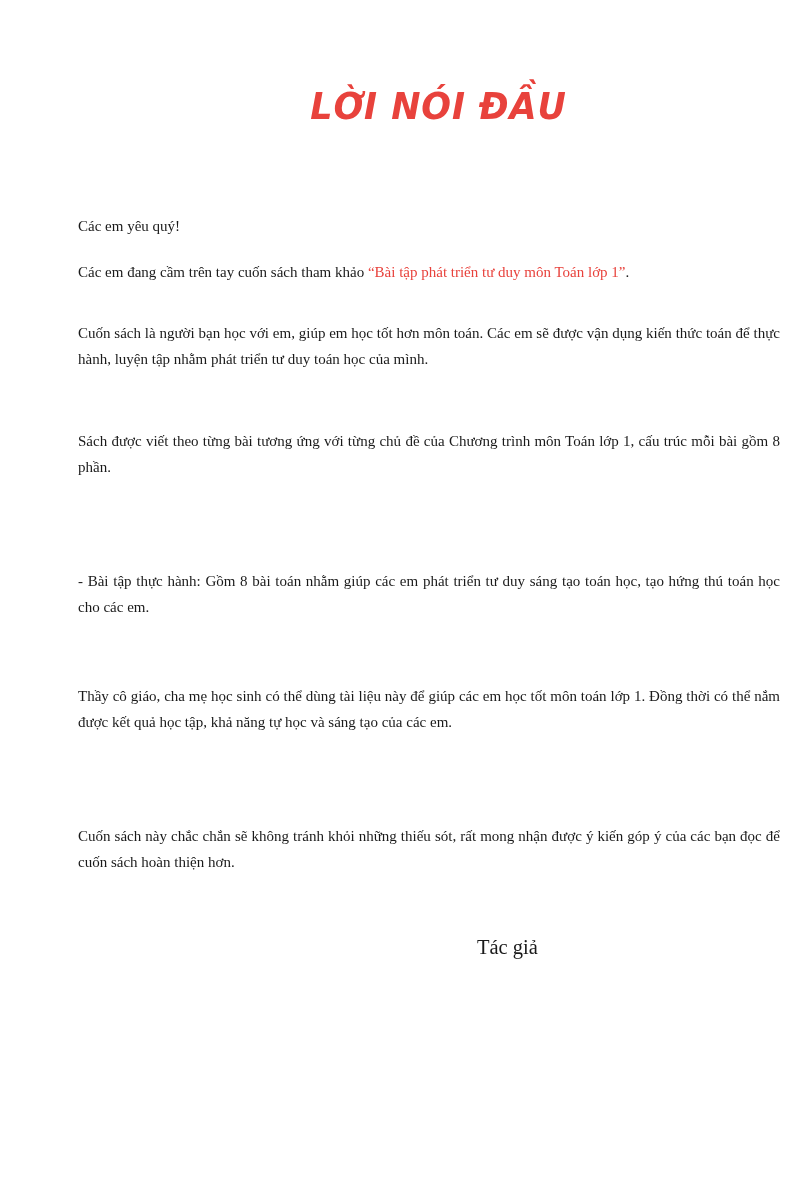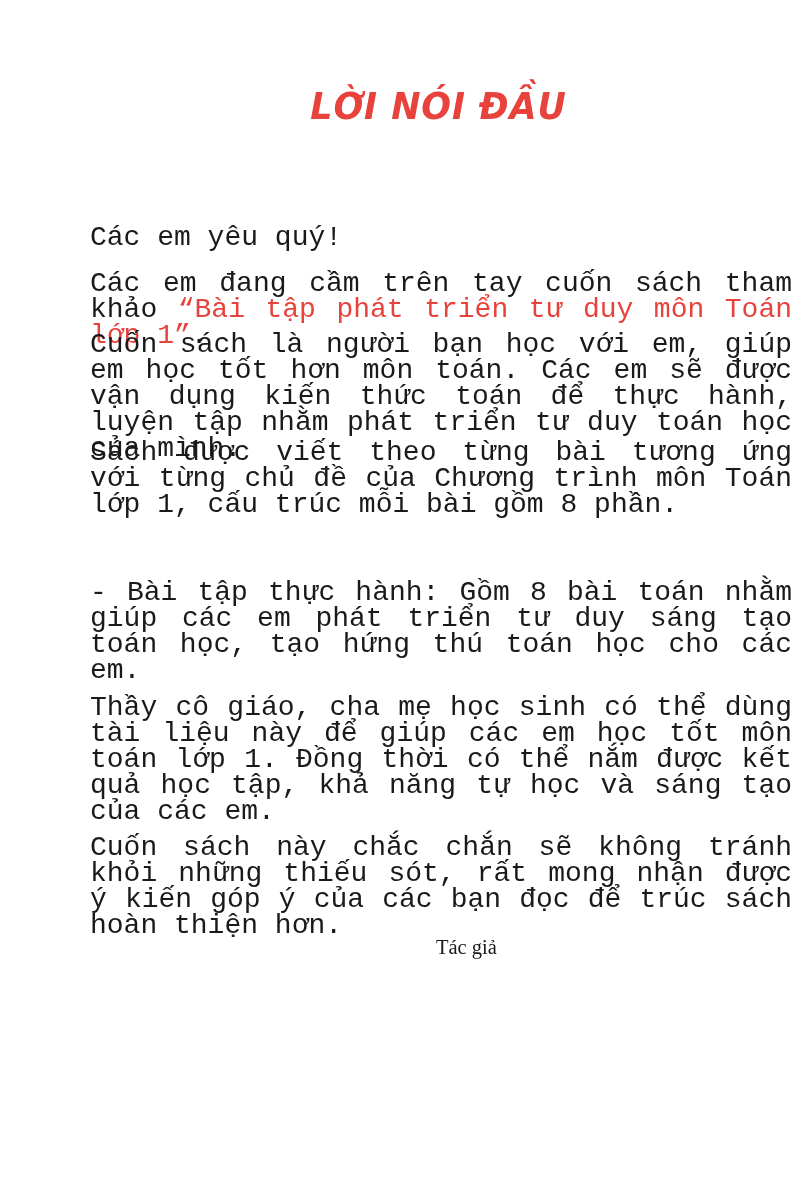--- a/index.html
+++ b/index.html
@@ -29,53 +29,52 @@
       font-size: 38px;
       letter-spacing: 1px;
       color: #e8423c;
       margin: 0;
       transform: translateX(40px) scaleX(0.92);
     }
     .para {
       position: absolute;
       left: 78px;
       width: 702px;
-      margin: 12px;
-      font-size: 28px;
+      margin: 0;
+      font-size: 15px;
       line-height: 26px;
       text-align: justify;
       text-align-last: left;
-      font-family: Liberation Mono, monospace;
     }
     .red { color: #e8423c; }
     .sign-left, .sign-right {
       position: absolute;
       top: 934px;
       font-size: 20.5px;
       line-height: 26px;
       margin: 0;
     }
     .sign-left { left: 78px; }
-    .sign-right { left: 436px; }
+    .sign-right { left: 477px; }
   </style>
 </head>
 <body>
 
 <div class="page">
   <h1 class="title">LỜI NÓI ĐẦU</h1>
 
   <p class="para" style="top:213px;">Các em yêu quý!</p>
 
   <p class="para" style="top:259px;"><span>Các em đang cầm trên tay cuốn sách tham khảo </span><span class="red">“Bài tập phát triển tư duy môn Toán lớp 1”</span><span>.</span></p>
 
   <p class="para" style="top:320px;">Cuốn sách là người bạn học với em, giúp em học tốt hơn môn toán. Các em sẽ được vận dụng kiến thức toán để thực hành, luyện tập nhằm phát triển tư duy toán học của mình.</p>
 
   <p class="para" style="top:428px;">Sách được viết theo từng bài tương ứng với từng chủ đề của Chương trình môn Toán lớp 1, cấu trúc mỗi bài gồm 8 phần.</p>
 
 
   <p class="para" style="top:568px;">- Bài tập thực hành: Gồm 8 bài toán nhằm giúp các em phát triển tư duy sáng tạo toán học, tạo hứng thú toán học cho các em.</p>
 
   <p class="para" style="top:683px;">Thầy cô giáo, cha mẹ học sinh có thể dùng tài liệu này để giúp các em học tốt môn toán lớp 1. Đồng thời có thể nắm được kết quả học tập, khả năng tự học và sáng tạo của các em.</p>
 
-  <p class="para" style="top:823px;">Cuốn sách này chắc chắn sẽ không tránh khỏi những thiếu sót, rất mong nhận được ý kiến góp ý của các bạn đọc để trúc sách hoàn thiện hơn.</p>
+  <p class="para" style="top:823px;">Cuốn sách này chắc chắn sẽ không tránh khỏi những thiếu sót, rất mong nhận được ý kiến góp ý của các bạn đọc để cuốn sách hoàn thiện hơn.</p>
 
   <p class="sign-right">Tác giả</p>
 </div>
 
 </body></html>

